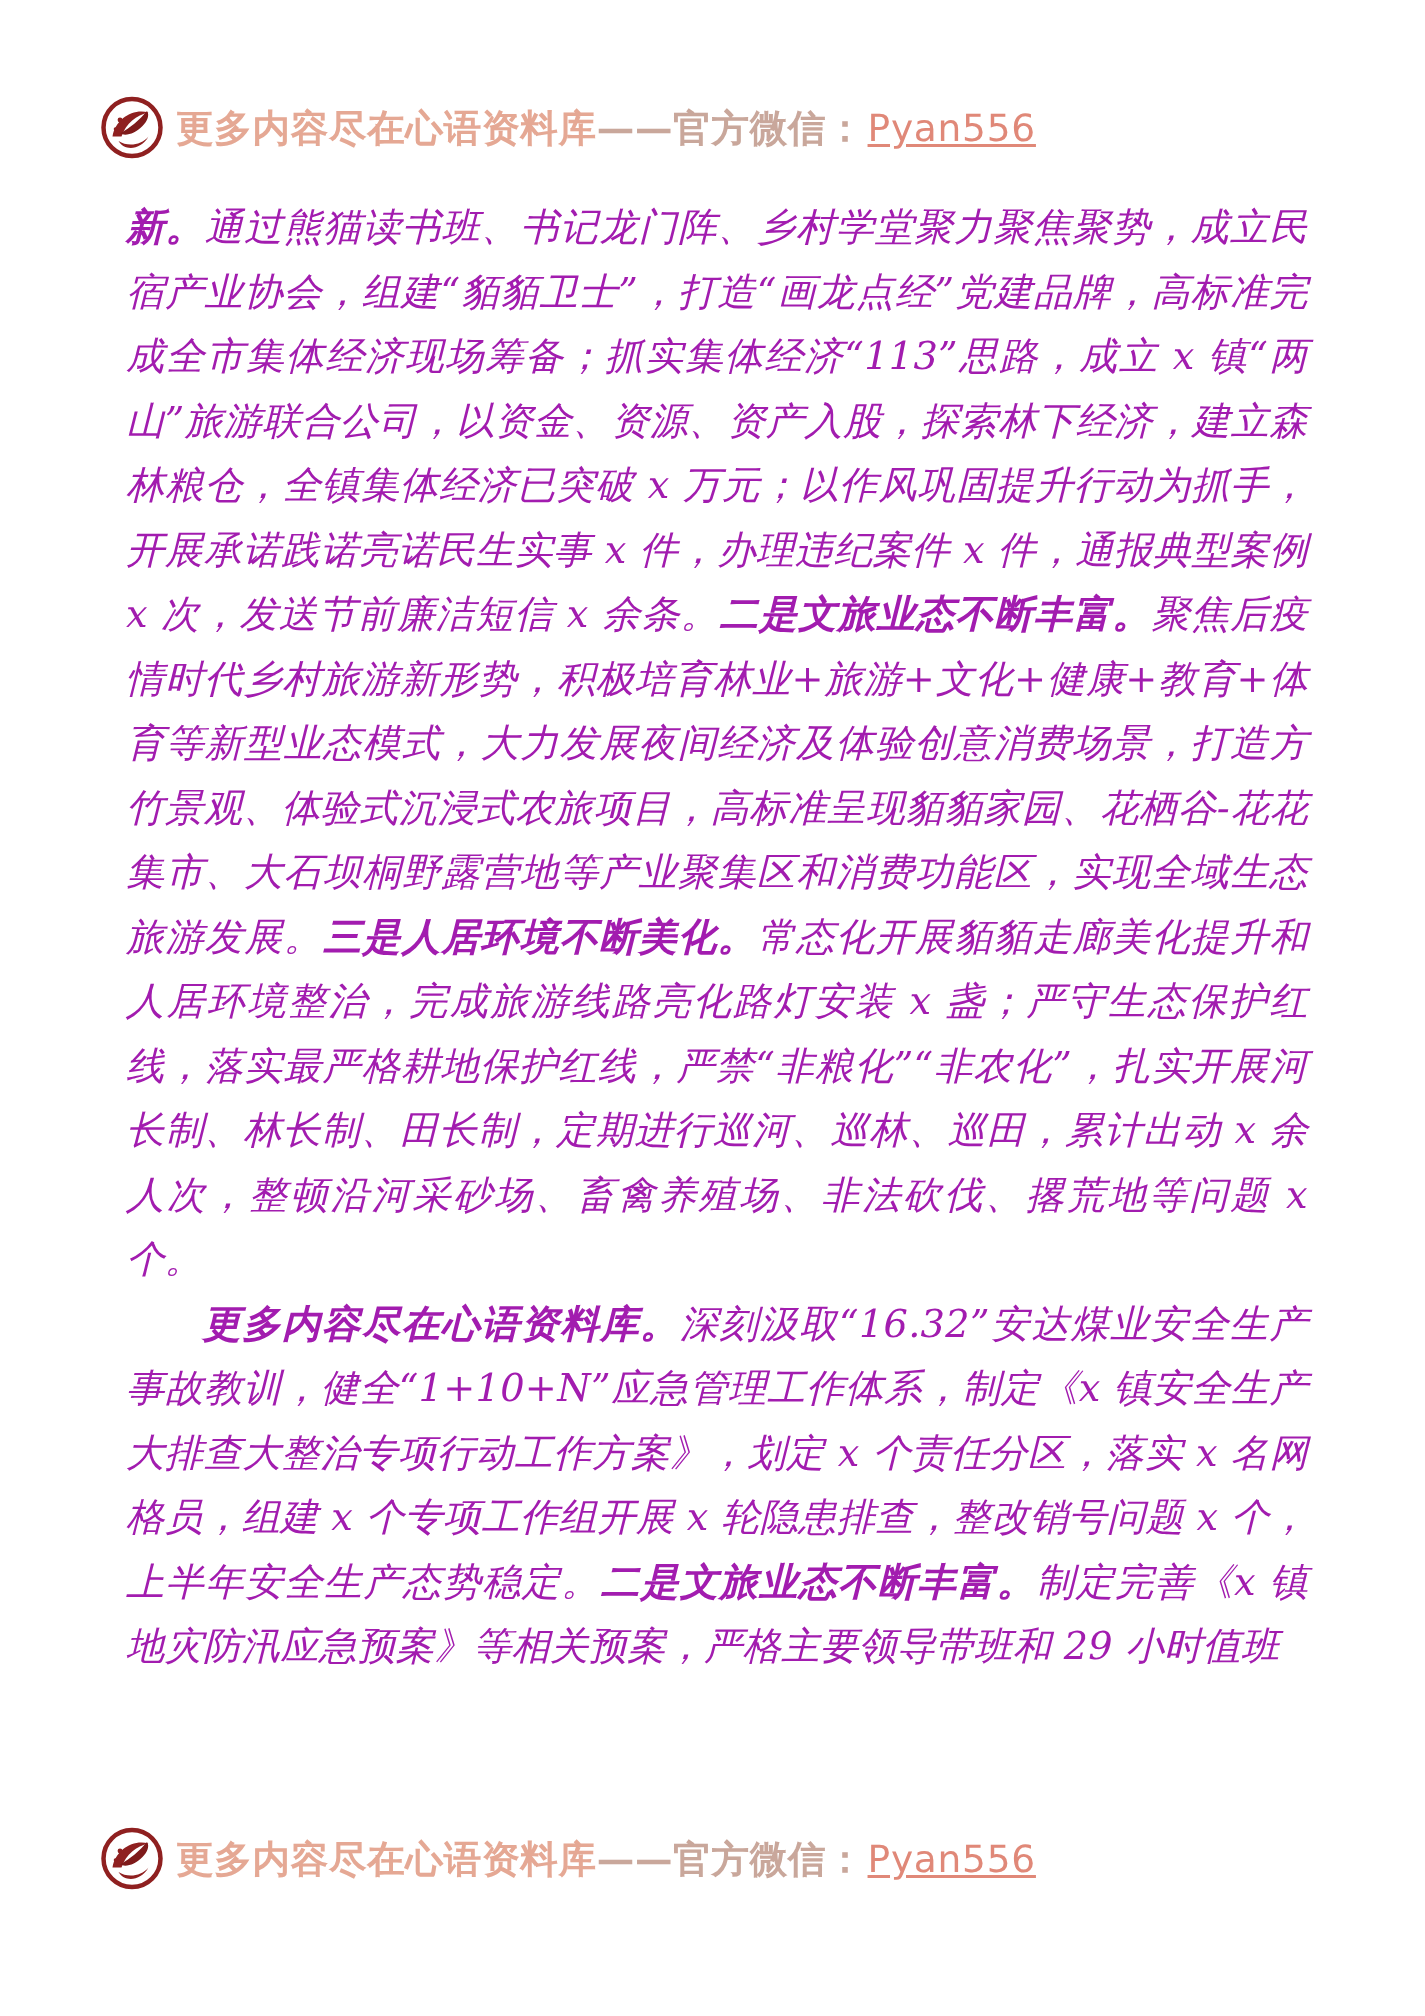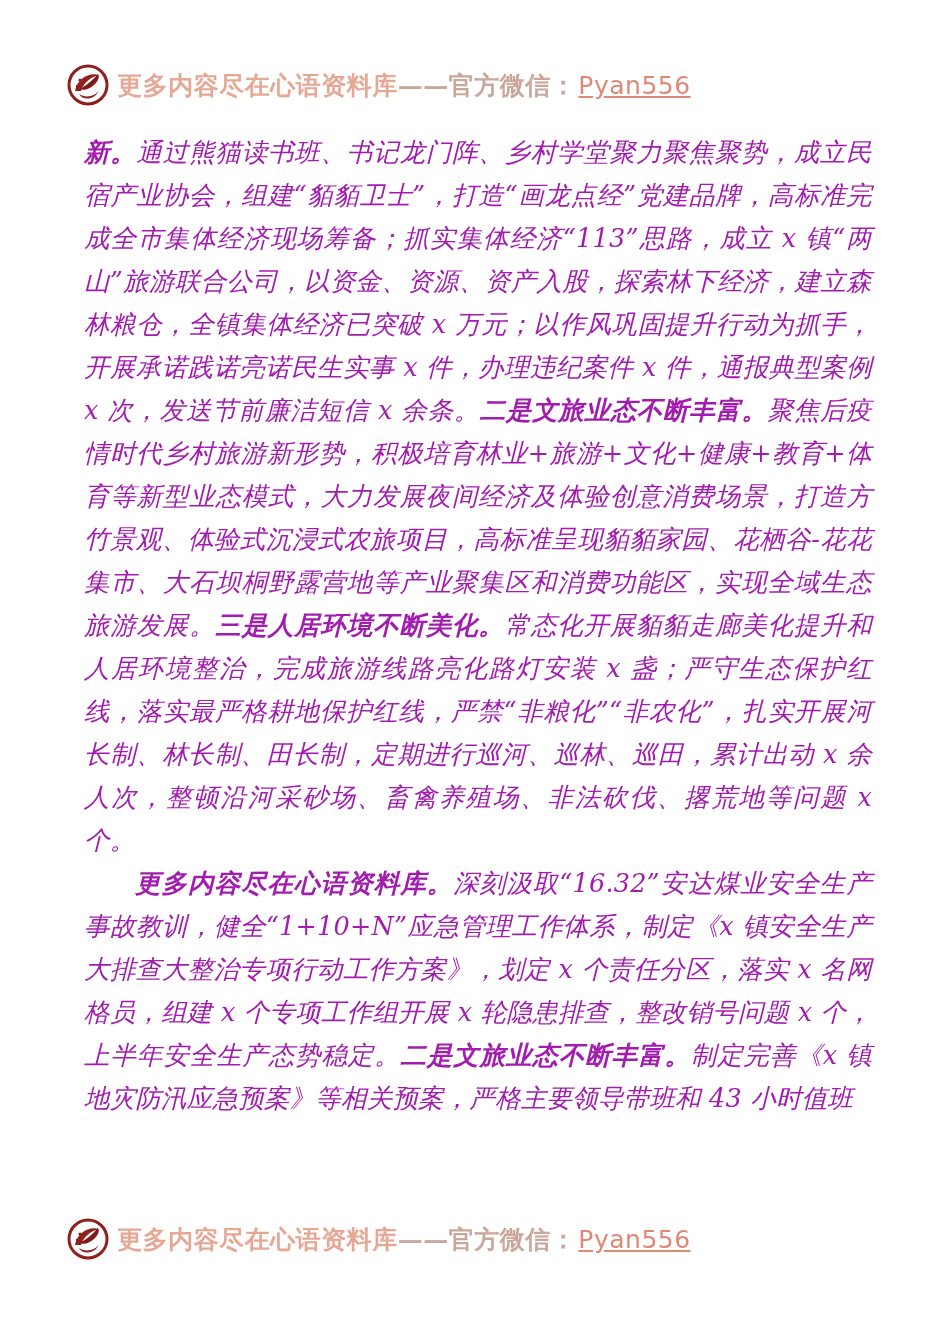--- a/index.html
+++ b/index.html
@@ -112,21 +112,21 @@
     <div class="wm-text">
       <span class="wm-part-a">更多内容尽在心语资料库</span>
         <span class="wm-part-b">——</span>
         <span class="wm-part-b">官方微信：</span>
         <span class="wm-part-c">Pyan556</span>
     </div>
   </div>
 
   <div class="content" id="body-content">
       <p class="para"><span class="b">新。</span><span>通过熊猫读书班、书记龙门阵、乡村学堂聚力聚焦聚势，成立民宿产业协会，组建“貊貊卫士”，打造“画龙点经”党建品牌，高标准完成全市集体经济现场筹备；抓实集体经济“113”思路，成立 x 镇“两山”旅游联合公司，以资金、资源、资产入股，探索林下经济，建立森林粮仓，全镇集体经济已突破 x 万元；以作风巩固提升行动为抓手，开展承诺践诺亮诺民生实事 x 件，办理违纪案件 x 件，通报典型案例 x 次，发送节前廉洁短信 x 余条。</span><span class="b">二是文旅业态不断丰富。</span><span>聚焦后疫情时代乡村旅游新形势，积极培育林业+旅游+文化+健康+教育+体育等新型业态模式，大力发展夜间经济及体验创意消费场景，打造方竹景观、体验式沉浸式农旅项目，高标准呈现貊貊家园、花栖谷-花花集市、大石坝桐野露营地等产业聚集区和消费功能区，实现全域生态旅游发展。</span><span class="b">三是人居环境不断美化。</span><span>常态化开展貊貊走廊美化提升和人居环境整治，完成旅游线路亮化路灯安装 x 盏；严守生态保护红线，落实最严格耕地保护红线，严禁“非粮化”“非农化”，扎实开展河长制、林长制、田长制，定期进行巡河、巡林、巡田，累计出动 x 余人次，整顿沿河采砂场、畜禽养殖场、非法砍伐、撂荒地等问题 x 个。</span></p>
-      <p class="para indent"><span class="b">更多内容尽在心语资料库。</span><span>深刻汲取“16.32”安达煤业安全生产事故教训，健全“1+10+N”应急管理工作体系，制定《x 镇安全生产大排查大整治专项行动工作方案》，划定 x 个责任分区，落实 x 名网格员，组建 x 个专项工作组开展 x 轮隐患排查，整改销号问题 x 个，上半年安全生产态势稳定。</span><span class="b">二是文旅业态不断丰富。</span><span>制定完善《x 镇地灾防汛应急预案》等相关预案，严格主要领导带班和 43 小时值班</span></p>
+      <p class="para indent"><span class="b">更多内容尽在心语资料库。</span><span>深刻汲取“16.32”安达煤业安全生产事故教训，健全“1+10+N”应急管理工作体系，制定《x 镇安全生产大排查大整治专项行动工作方案》，划定 x 个责任分区，落实 x 名网格员，组建 x 个专项工作组开展 x 轮隐患排查，整改销号问题 x 个，上半年安全生产态势稳定。</span><span class="b">二是文旅业态不断丰富。</span><span>制定完善《x 镇地灾防汛应急预案》等相关预案，严格主要领导带班和 29 小时值班</span></p>
     </div>
 
   <div class="watermark footer">
     <div class="wm-logo">
       <svg viewBox="0 0 42 42" xmlns="http://www.w3.org/2000/svg">
         <circle cx="21" cy="21" r="19" fill="none" stroke="#8f2020" stroke-width="3"></circle>
         <path d="M8 27 C10 15, 22 8, 32 11 C24 13, 17 18, 14 27 Z" fill="#8f2020"></path>
         <path d="M31 10 C26 16, 20 21, 13 25 C17 27, 23 25, 28 20 C31 17, 33 13, 31 10 Z" fill="#7e1a1a"></path>
         <path d="M12 30 C18 34, 27 33, 32 27 C27 36, 16 37, 12 30 Z" fill="#8f2020"></path>
         <circle cx="13" cy="16" r="1.6" fill="#8f2020"></circle>

